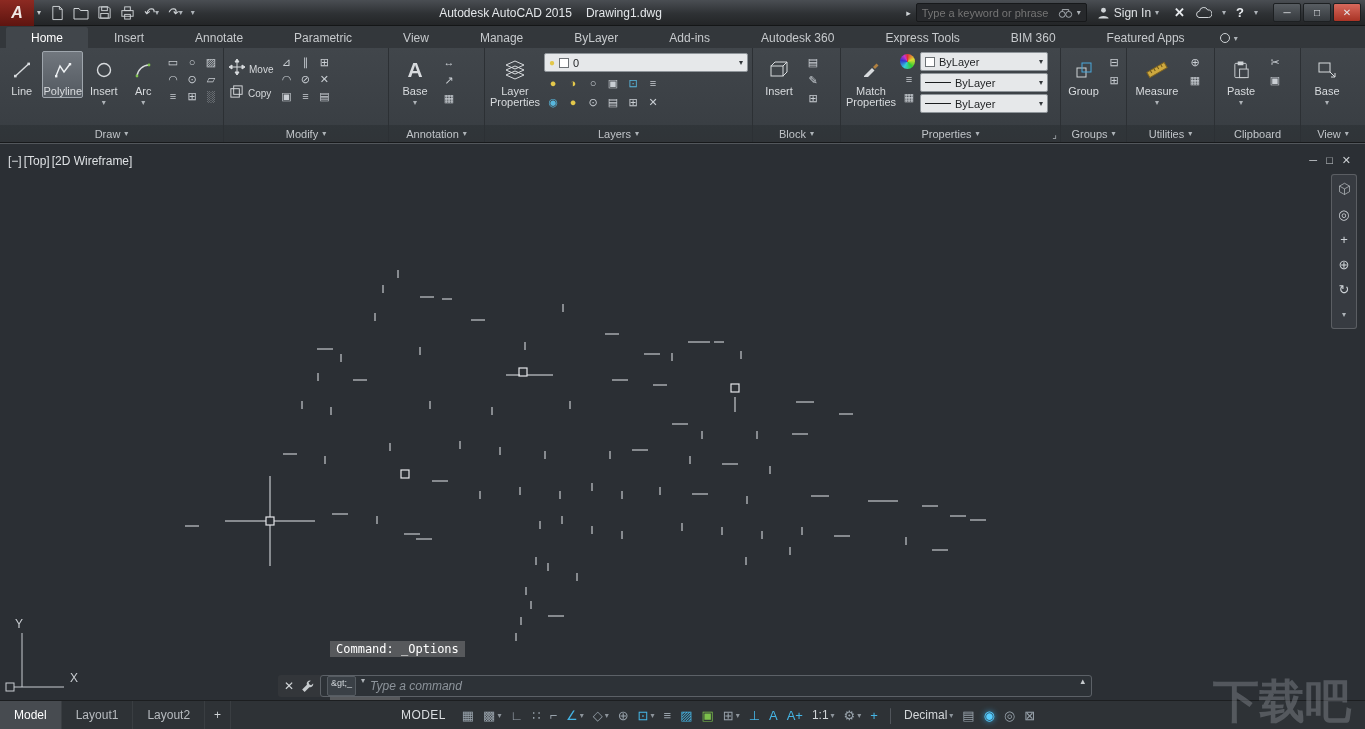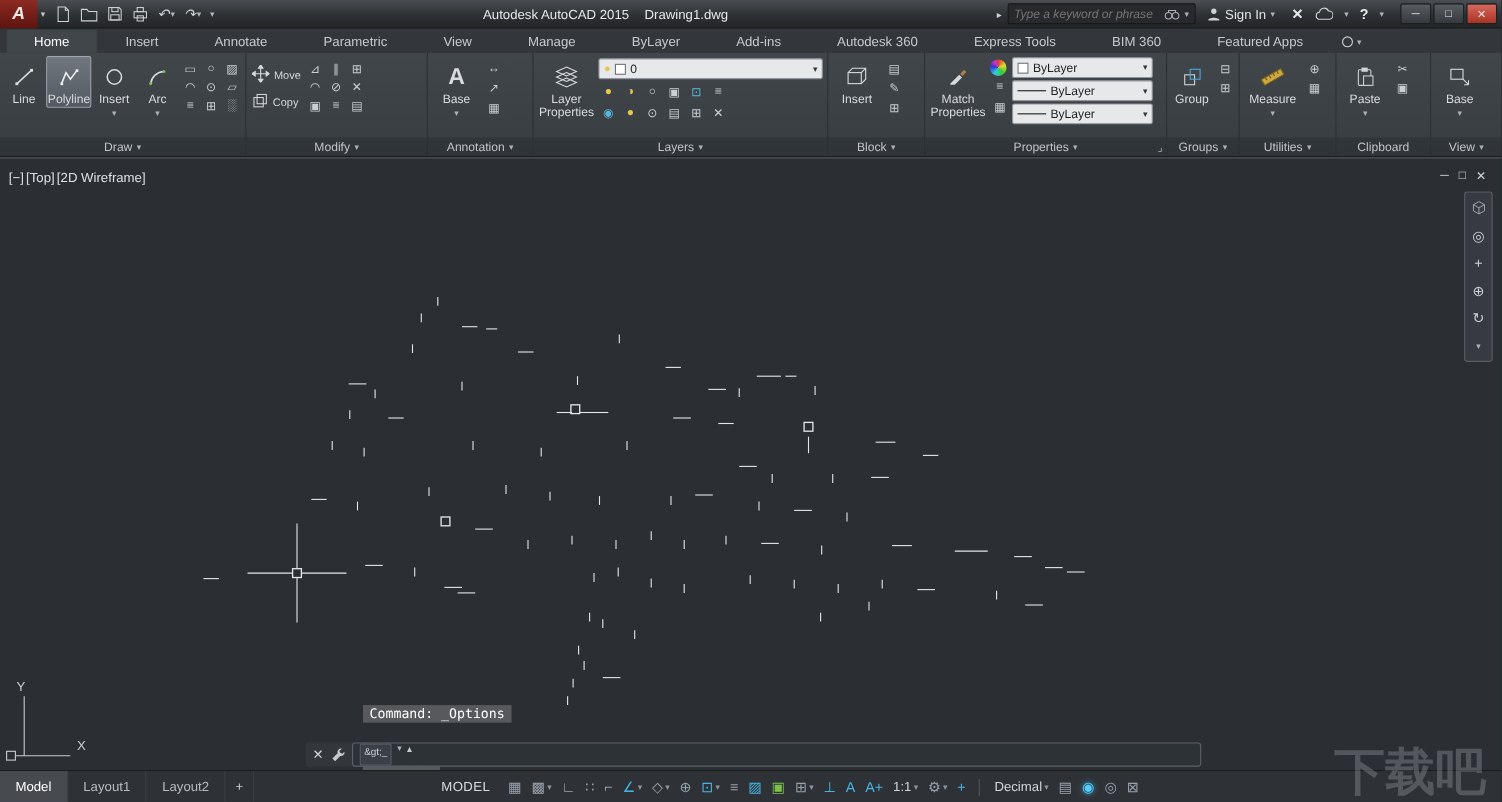--- a/index.html
+++ b/index.html
@@ -11,21 +11,21 @@
 .titlebar{height:26px;display:flex;align-items:center;background:linear-gradient(#4a4e53,#2e3134 55%,#232527);border-bottom:1px solid #141617;padding-right:4px;}
 .logo{width:34px;height:26px;display:flex;align-items:center;justify-content:center;background:linear-gradient(#8d2a22,#5e140f);font-weight:bold;font-style:italic;font-size:16px;color:#f0e9e6;}
 .logodd{font-size:8px;color:#c6cacd;margin:0 3px;}
 .qat{display:flex;align-items:center;gap:8px;margin-left:6px;}
 .qat svg{display:block;}
 .qi{display:flex;align-items:center;gap:1px;color:#cfd3d6;font-size:13px;line-height:13px;}
 .tspace{flex:1;}
 .title{display:flex;gap:14px;color:#e4e7ea;font-size:12px;}
 .srcharrow{color:#cfd3d6;font-size:9px;margin-right:5px;}
 .srch{display:flex;align-items:center;gap:4px;background:#27292c;border:1px solid #17191b;height:19px;padding:0 5px;border-radius:2px;}
-.srch input{width:132px;background:transparent;border:none;outline:none;font-family:"Liberation Sans",sans-serif;font-style:italic;font-size:11px;color:#8d949b;}
+.srch input{width:132px;background:transparent;border:none;outline:none;font-family:"Liberation Sans",sans-serif;font-size:11px;color:#8d949b;}
 .signin{display:flex;align-items:center;gap:4px;margin:0 10px;color:#dfe2e5;font-size:12px;}
 .tbico{display:flex;align-items:center;margin:0 5px;color:#d6d9dc;font-size:12px;}
 .xbadge{font-weight:bold;font-size:13px;color:#e8ebee;}
 .help{font-size:13px;color:#e8ebee;font-weight:bold;}
 .winbtns{display:flex;gap:2px;margin-left:10px;}
 .wbtn{width:28px;height:19px;display:flex;align-items:center;justify-content:center;background:linear-gradient(#585d62,#35393d);border:1px solid #1d2022;border-radius:2px;color:#e4e7ea;font-size:10px;}
 .wbtn.close{background:linear-gradient(#d7695c,#a93325);}
 
 
 .tabsrow{height:22px;display:flex;align-items:flex-end;background:#33373b;padding-left:6px;gap:1px;}
@@ -670,20 +670,21 @@
     <div class="cmdbar">
       <span class="cbx">✕</span>
       <span>
           <svg width="14" height="14" viewBox="0 0 16 16">
             <path d="M12.5 2a3.6 3.6 0 0 0-4.6 4.6L2.5 12l2.8 2.8 5.4-5.4A3.6 3.6 0 0 0 15 5l-2.2 2.2-2.1-1-1-2.1z" fill="#c6cacd"></path>
           </svg>
         </span>
       <div class="cmdfield">
         <span class="cprompt">&amp;gt;_</span>
         <b class="ddc">▾</b>
+        <input class="cmdinput" placeholder="Type a command" style="">
         <span class="cup">▴</span>
       </div>
     </div>
   </div>
 
   <div class="statusbar">
     <div class="ltabs">
       <div class="ltab active">Model</div>
       <div class="ltab">Layout1</div>
       <div class="ltab">Layout2</div>

